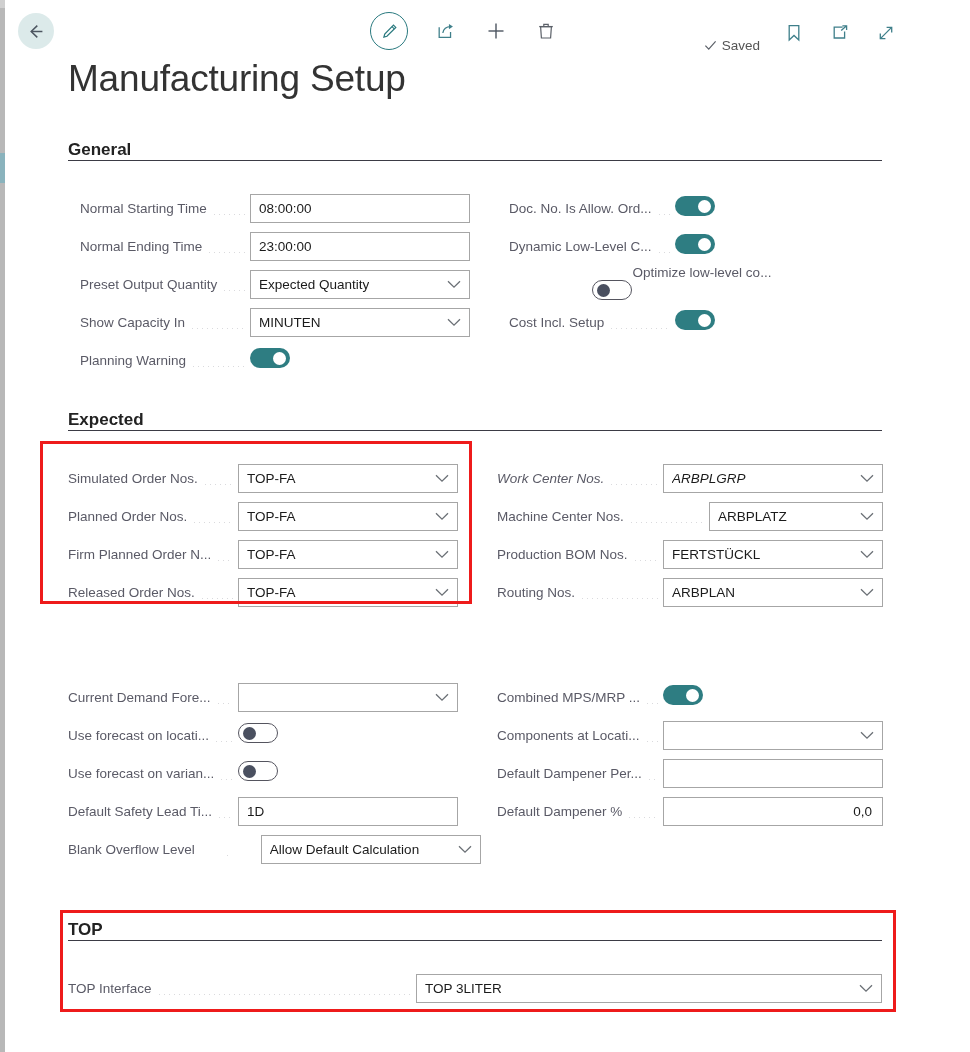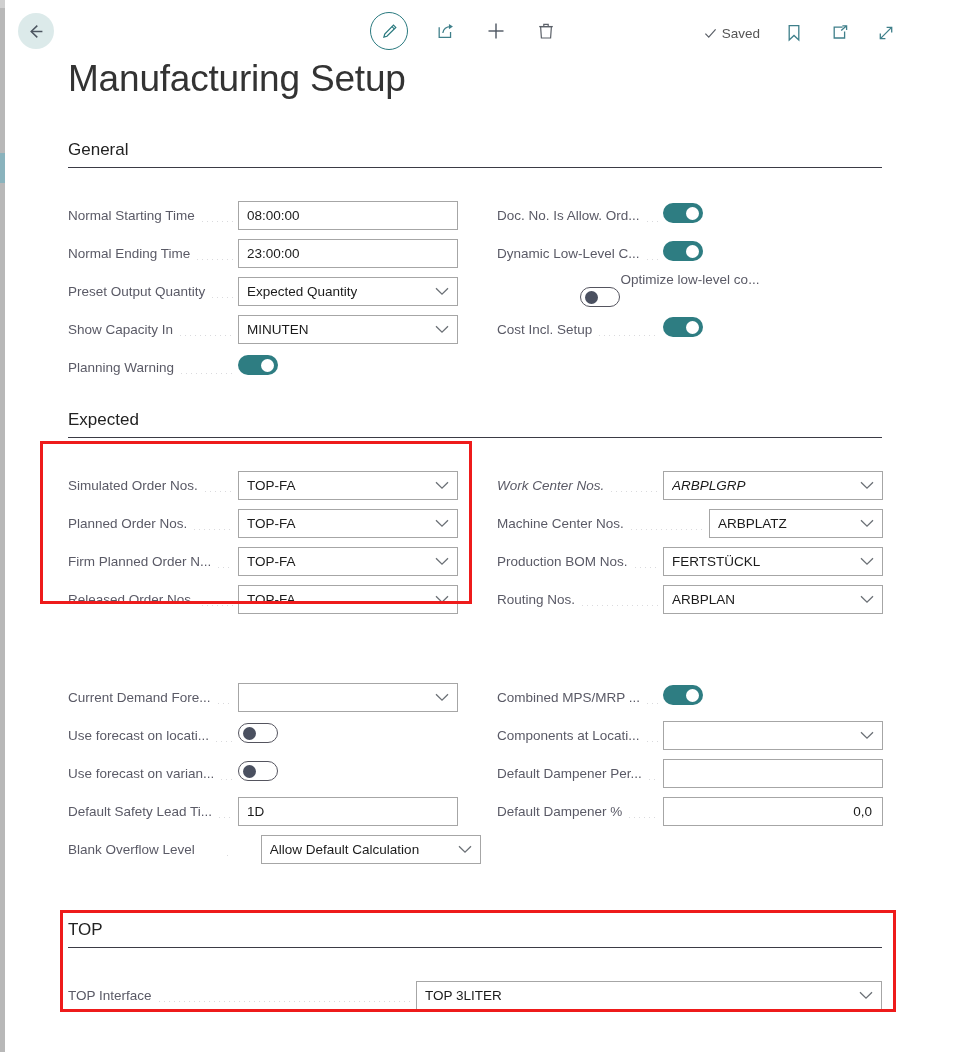--- a/index.html
+++ b/index.html
@@ -40,22 +40,21 @@
   
   .title {
     position: absolute; left: 68px; top: 58px;
     font-size: 37px; font-weight: 300; color: #333333; letter-spacing: -0.2px;
     font-family: "Liberation Sans", sans-serif;
   }
 
   
   .section { position: absolute; }
   .sec-head {
-    font-size: 17px; color: #222; font-weight: 400;
-    padding-bottom: 7px;
+    font-size: 17px; color: #222; font-weight: 700;
     border-bottom: 1px solid #3b3b45;
   }
 
   .grid { position: relative; }
   .col { position: absolute; top: 0; }
 
   .frow { position: relative; height: 38px; display: flex; align-items: center; }
   .flabel {
     font-size: 13.5px; color: #5a5a66; white-space: nowrap; flex: 0 0 auto;
     font-family: "Liberation Sans", sans-serif;
@@ -137,21 +136,21 @@
       <div class="cmd-ico" title="Delete">
         <svg width="20" height="20" viewBox="0 0 20 20">
           <path d="M4.6 5.6 L5.4 17 L14.6 17 L15.4 5.6 Z" fill="none" stroke="#5b6068" stroke-width="1.2"></path>
           <line x1="3.2" y1="5.6" x2="16.8" y2="5.6" stroke="#5b6068" stroke-width="1.3"></line>
           <path d="M7.8 5.4 L7.8 3.3 L12.2 3.3 L12.2 5.4" fill="none" stroke="#5b6068" stroke-width="1.2"></path>
         </svg>
       </div>
 
     </div>
 
-    <div class="rightgroup" style="right:210px; top:26px;">
+    <div class="rightgroup" style="right:210px; top:38px;">
       <span class="saved">
         <svg class="saved-check" viewBox="0 0 14 14">
           <path d="M1.5 7.2 L5.1 11 L12.5 2.6" fill="none" stroke="#5b6068" stroke-width="1.3"></path>
         </svg>
         <span>Saved</span>
       </span>
     </div>
 
     <div class="righticons">
       <div class="cmd-ico" title="Bookmark">
@@ -173,21 +172,21 @@
           <path d="M8.4 14.6 L3.3 14.6 L3.3 9.6" fill="none" stroke="#3f7f8a" stroke-width="1.3"></path>
         </svg>
       </div>
     </div>
   </div>
 
   <div class="title">Manufacturing Setup</div>
 
   <div class="section" style="left:68px; top:140px; width:814px;">
     <div class="sec-head">General</div>
-    <div class="grid" style="height:210px;">
+    <div class="grid" style="height:210px;margin-left:12px;">
       <div class="col" id="gen-left" style="left:0px;   top:28px; width:390px;">
           <div class="frow" style="height: 38px;">
             <span class="flabel">Normal Starting Time</span>
             <span class="leader"></span>
             <span class="fctl">
               <span class="inp" style="width: 220px;">
                 <span class="val">08:00:00</span>
               </span>
             </span>
           </div>

